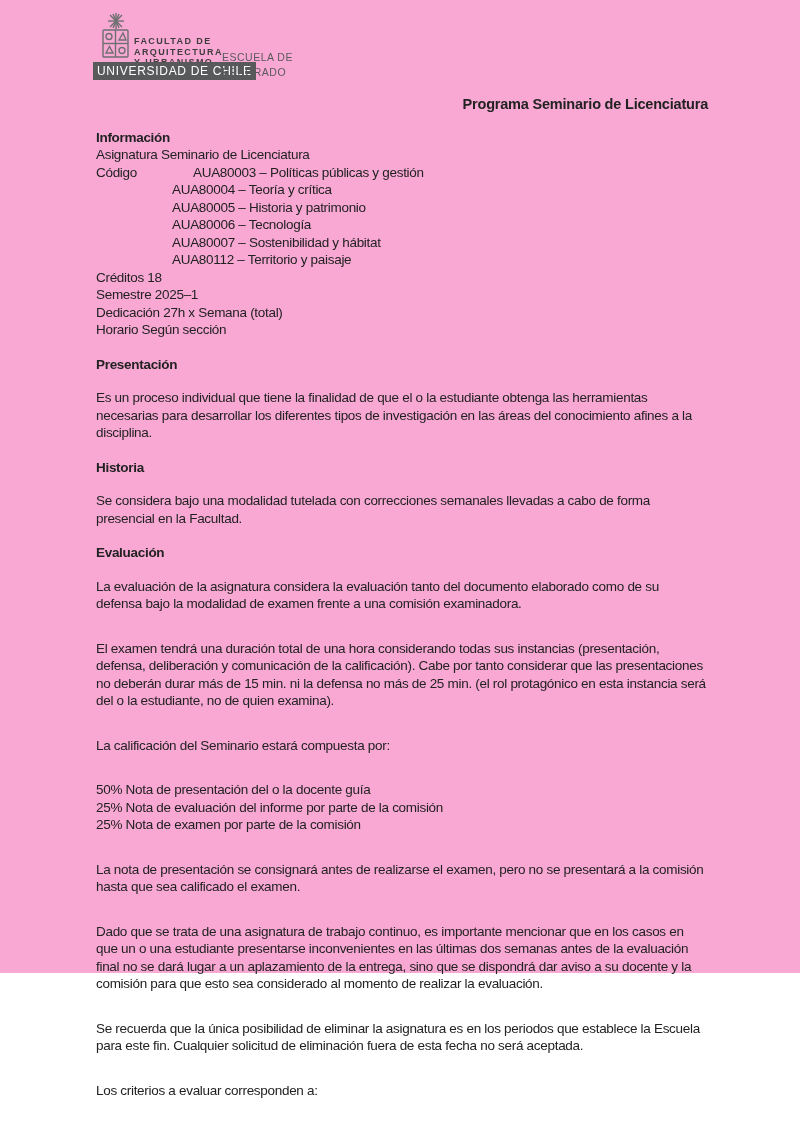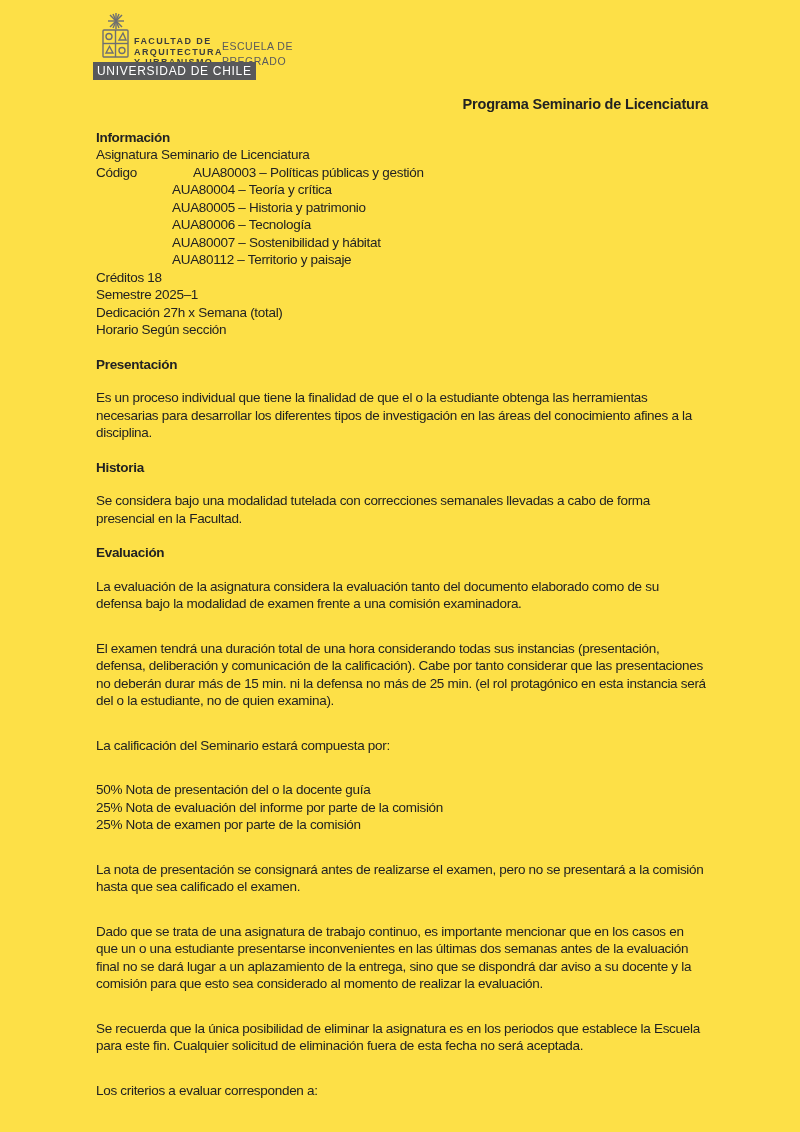--- a/index.html
+++ b/index.html
@@ -3,37 +3,37 @@
 <meta charset="utf-8">
 <style>
   html,body { margin:0; padding:0; }
   body {
     width:800px; height:1132px;
     background:#ffffff;
     font-family:"Liberation Sans", sans-serif;
     color:#222222;
     overflow:hidden;
   }
-  .page { position:relative; width:800px; height:1132px; background:#fde047; }
+  .page { position:relative; width:800px; height:973px; background:#f9a8d4; }
 
   
   .crest { position:absolute; left:99px; top:12px; }
   .faculty {
     position:absolute; left:134px; top:36px;
     font-size:9px; font-weight:bold; color:#3d3d3d;
     letter-spacing:1.4px; line-height:10.5px; white-space:nowrap;
   }
   .uchile-badge {
     position:absolute; left:93px; top:62px;
     background:#58595b; color:#ffffff;
     font-size:12px; font-weight:normal; letter-spacing:0.7px;
     padding:2px 4px 2px 4px; white-space:nowrap;
   }
   .school {
-    position:absolute; left:222px; top:39px;
+    position:absolute; left:222px; top:50px;
     font-size:10.5px; color:#595a5c;
     letter-spacing:0.5px; line-height:15px; white-space:nowrap;
   }
 
   
   .content {
     position:absolute; left:96px; top:96px; width:612px;
     font-size:13.5px; line-height:17.5px; letter-spacing:-0.3px;
   }
   .title {

